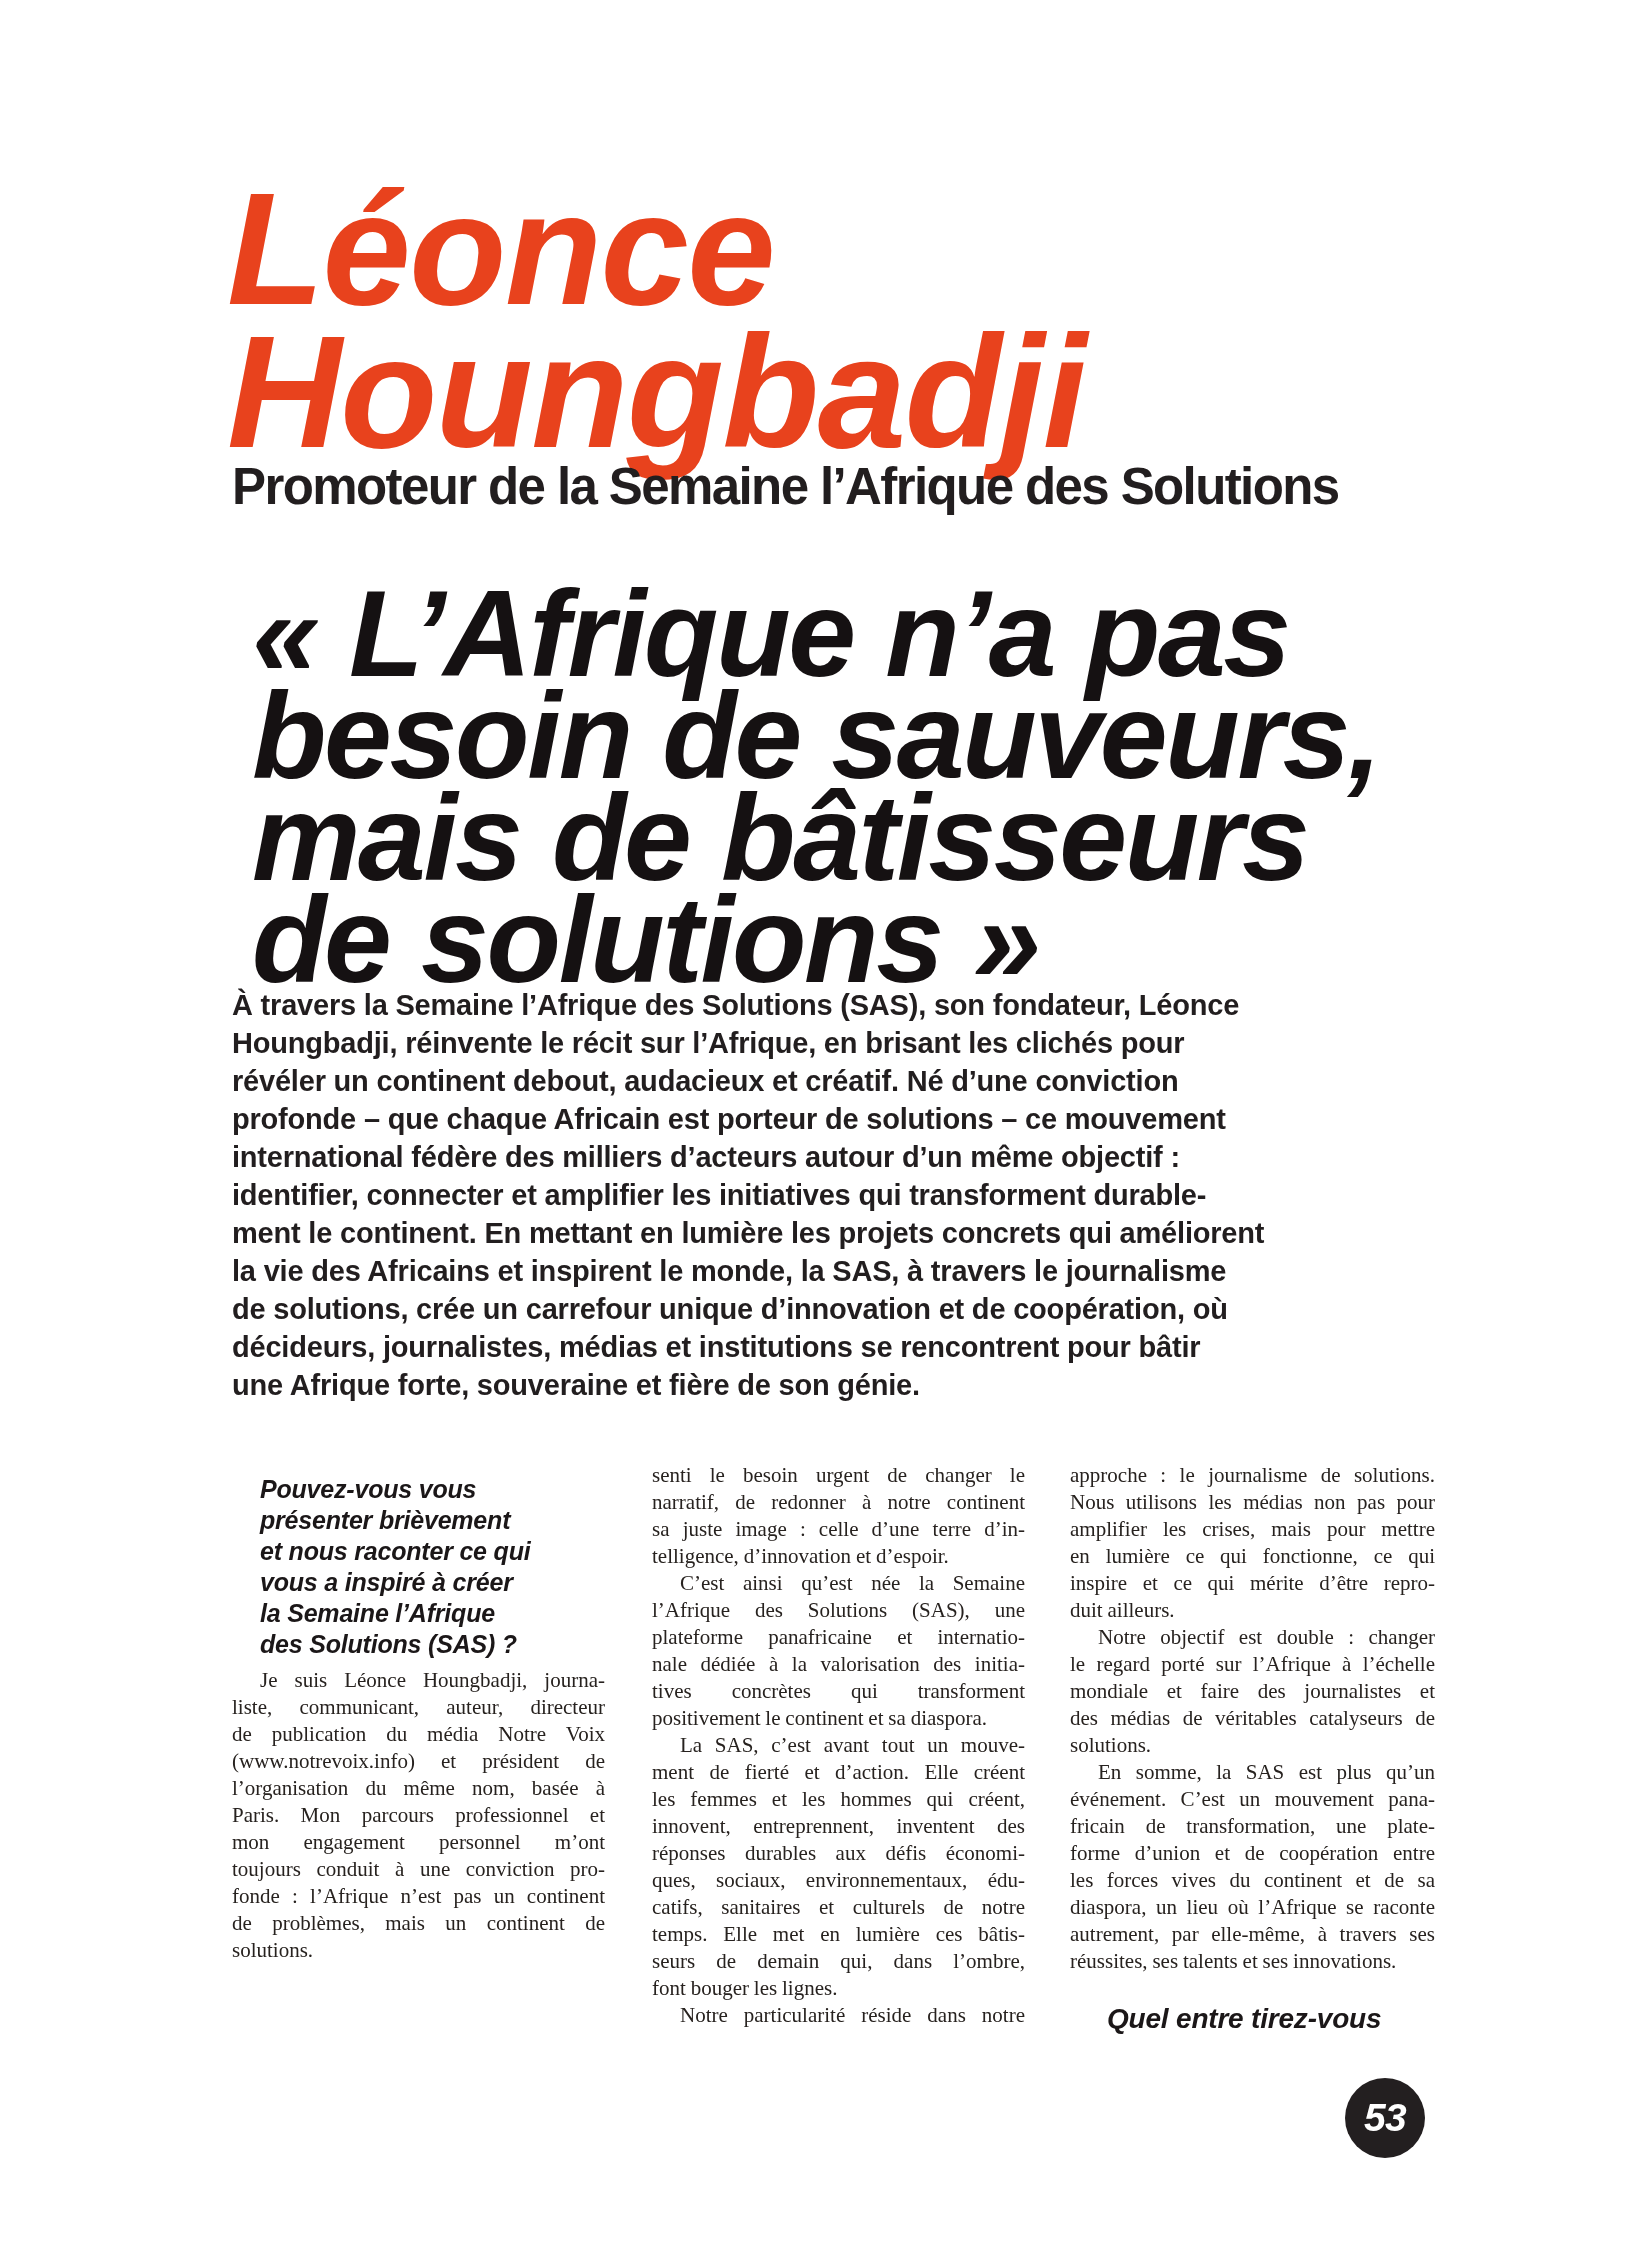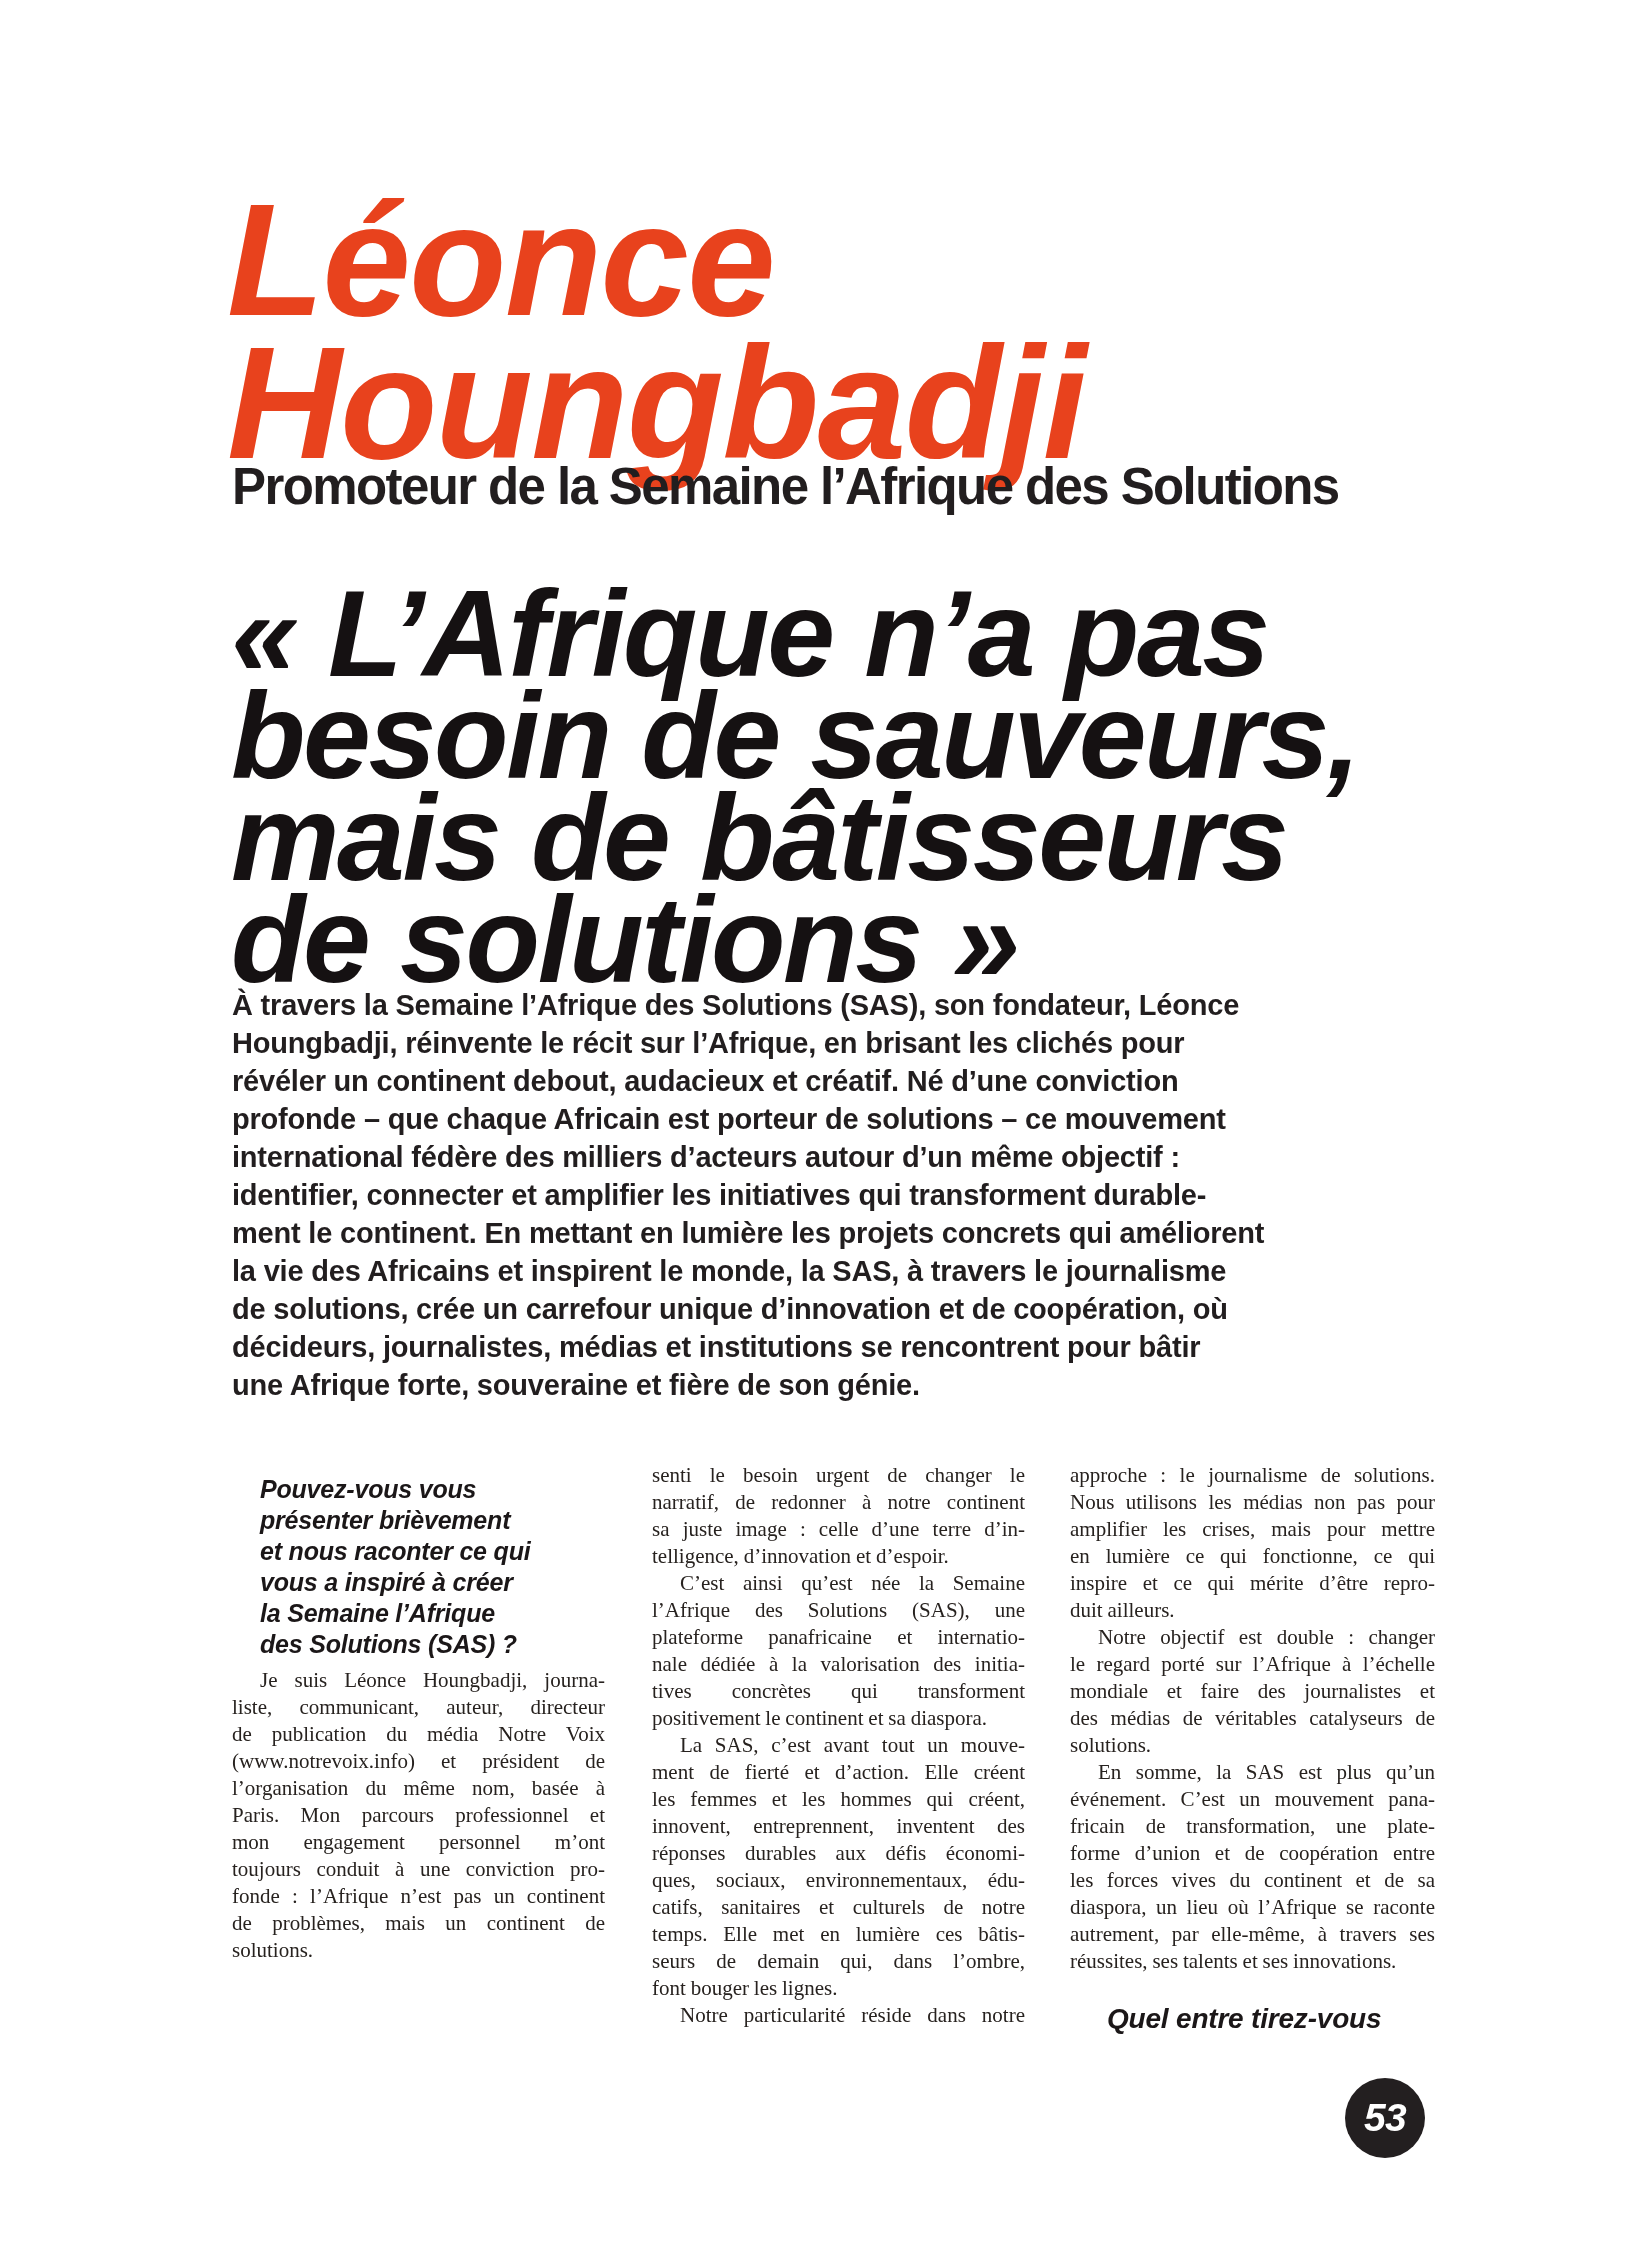--- a/index.html
+++ b/index.html
@@ -4,37 +4,37 @@
 <style>
   html,body{margin:0;padding:0;background:#9a9a9a;}
   .page{
     position:relative;
     width:1631px;height:2261px;
     background:#ffffff;
     overflow:hidden;
     font-family:"Liberation Sans",sans-serif;
   }
   .title{
-    position:absolute;left:227px;top:189px;
+    position:absolute;left:227px;top:178px;
     font-family:"Liberation Sans",sans-serif;
     font-style:italic;font-weight:700;
     font-size:159px;line-height:143px;
     letter-spacing:-1.6px;
     color:#e8421d;
     white-space:nowrap;
   }
   .subtitle{
     position:absolute;left:232px;top:458px;
     font-weight:700;font-size:51px;line-height:57px;
     letter-spacing:-1.6px;
     color:#221e1f;
     white-space:nowrap;
   }
   .pull-quote{
-    position:absolute;left:231px;top:583px;width:1354px;
+    position:absolute;left:252px;top:583px;width:1354px;
     font-style:italic;font-weight:700;
     font-size:122px;line-height:102px;
     letter-spacing:-2.4px;
     color:#151112;
   }
   .pull-quote .tline{white-space:nowrap;}
   .intro{
     position:absolute;left:232px;top:986px;width:1239px;
     font-weight:700;font-size:29px;line-height:38px;
     letter-spacing:-0.2px;

